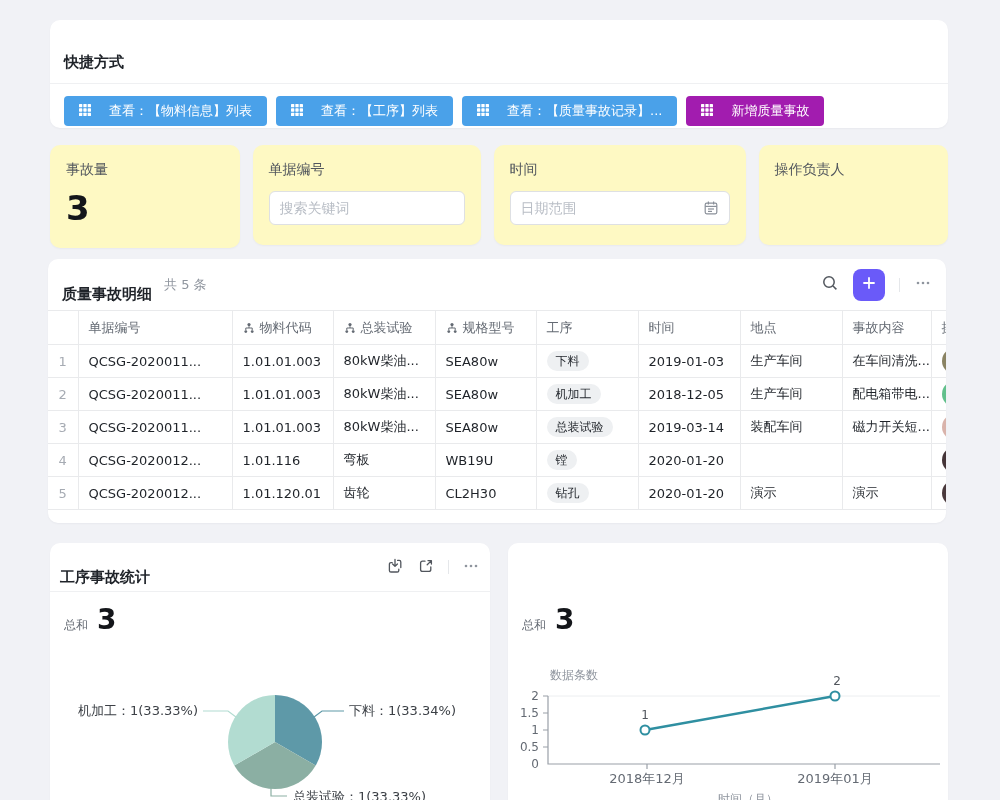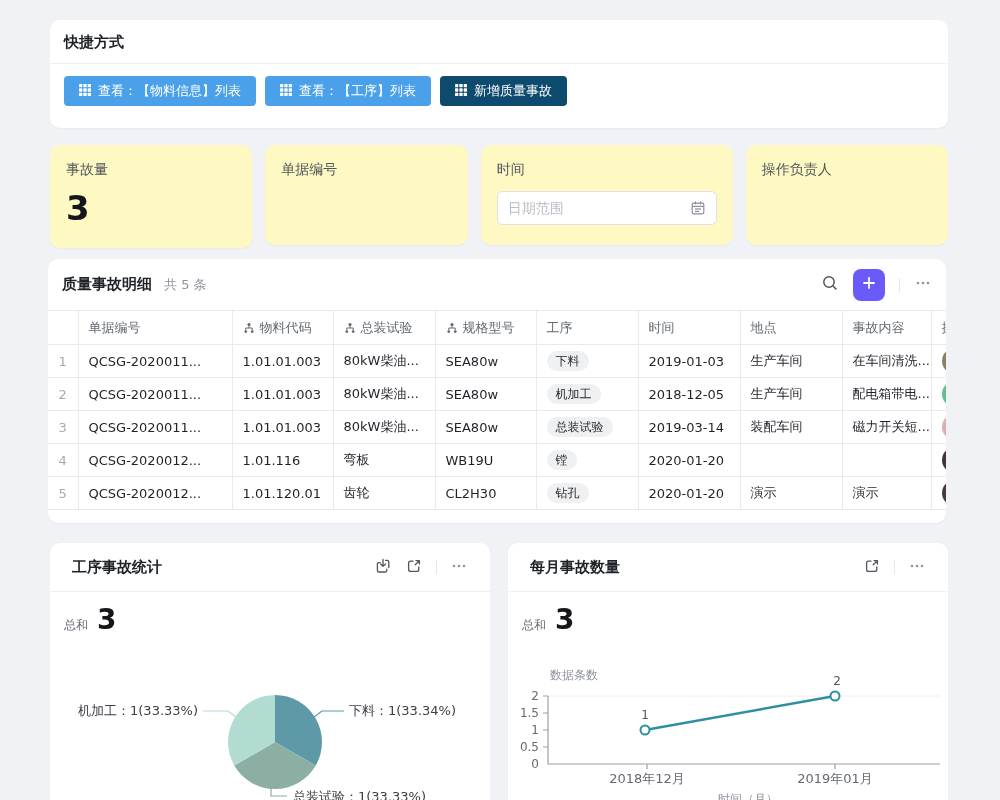--- a/index.html
+++ b/index.html
@@ -3,25 +3,25 @@
 <meta charset="utf-8">
 <style>
   * { margin:0; padding:0; box-sizing:border-box; }
   html,body { width:1000px; height:800px; overflow:hidden; }
   body { background:#f1f2f6; font-family:"DejaVu Sans","Liberation Sans",sans-serif; color:#1f2329; position:relative; }
   .card { position:absolute; background:#fff; border-radius:10px; box-shadow:0 1px 2px rgba(31,35,41,.04); }
 
   
   .shortcuts { left:50px; top:20px; width:898px; height:108px; }
   .card-title-row { display:flex; align-items:center; padding:13px 14px 11px; }
-  .card-title { font-size:15px; font-weight:600; color:#1f2329; }
+  .card-title { font-size:15px; font-weight:600; color:#1f2329;margin-top:20px; }
   .divider-h { border-top:1px solid #eff0f2; }
   .btn-row { display:flex; gap:9px; padding:12px 14px 0; }
   .sc-btn { height:30px; border:none; border-radius:4px; color:#fff; font-size:13px;
-            font-family:inherit; display:inline-flex; align-items:center; gap:7px;
+            font-family:inherit; display:inline-flex; align-items:center; gap:18px;
             padding:0 15px; cursor:pointer; white-space:nowrap; }
 
   
   .stat-row { position:absolute; left:50px; top:145px; width:898px; display:grid;
               grid-template-columns:repeat(4,1fr); gap:13px; }
   .stat-card { background:#fef9c3; border-radius:10px; height:100px; padding:16px 16px 0;
                box-shadow:0 1px 2px rgba(31,35,41,.04); position:relative; }
   .stat-card.tall { height:103px; }
   .stat-label { font-size:14px; color:#51565d; }
   .stat-value { font-size:34px; font-weight:600; color:#14161a; margin-top:9px; letter-spacing:.5px; }
@@ -51,21 +51,21 @@
   td.rownum, th.rownum { text-align:center; color:#a6abb3; padding:0 4px; }
   .th-inner { display:flex; align-items:center; gap:5px; }
   .rel-icon { color:#646a73; flex:none; display:inline-flex; }
   .tag { display:inline-block; background:#eef0f2; border-radius:10px; padding:2px 9px;
          font-size:12px; color:#1f2329; line-height:16px; }
   .avatar { width:26px; height:26px; border-radius:50%; display:inline-block; vertical-align:middle; }
 
   
   .pie-card { left:50px; top:543px; width:440px; height:290px; }
   .line-card { left:508px; top:543px; width:440px; height:290px; }
-  .chart-head { height:49px; display:flex; align-items:center; padding:0 22px;
+  .chart-head { height:49px; display:flex; align-items:center; padding:0 10px;
                 border-bottom:1px solid #eff0f2; }
   .chart-actions { margin-left:auto; display:flex; align-items:center; gap:13px; }
   .total-row { position:absolute; left:14px; top:60px; display:flex; align-items:baseline; gap:9px; }
   .total-label { font-size:12px; color:#646a73; }
   .total-value { font-size:28px; font-weight:600; color:#14161a; }
   .chart-svg { position:absolute; left:0; }
   svg text { font-family:"DejaVu Sans","Liberation Sans",sans-serif; }
   .pie-label { font-size:13px; fill:#3c4046; }
   .axis-tick { font-size:12px; fill:#646a73; }
   .axis-name { font-size:12px; fill:#8f959e; }
@@ -102,21 +102,35 @@
             <rect x="8.7" y="0" width="3.3" height="3.3" rx=".6"></rect>
             <rect x="0" y="4.35" width="3.3" height="3.3" rx=".6"></rect>
             <rect x="4.35" y="4.35" width="3.3" height="3.3" rx=".6"></rect>
             <rect x="8.7" y="4.35" width="3.3" height="3.3" rx=".6"></rect>
             <rect x="0" y="8.7" width="3.3" height="3.3" rx=".6"></rect>
             <rect x="4.35" y="8.7" width="3.3" height="3.3" rx=".6"></rect>
             <rect x="8.7" y="8.7" width="3.3" height="3.3" rx=".6"></rect>
           </svg></span>
       <span>查看：【工序】列表</span>
     </button>
-    <button class="sc-btn" style="background: #0c4a6e;">
+    <button class="sc-btn" style="background: rgb(74, 161, 233);">
+      <span class="grid-icon"><svg width="12" height="12" viewBox="0 0 12 12" fill="#fff">
+            <rect x="0" y="0" width="3.3" height="3.3" rx=".6"></rect>
+            <rect x="4.35" y="0" width="3.3" height="3.3" rx=".6"></rect>
+            <rect x="8.7" y="0" width="3.3" height="3.3" rx=".6"></rect>
+            <rect x="0" y="4.35" width="3.3" height="3.3" rx=".6"></rect>
+            <rect x="4.35" y="4.35" width="3.3" height="3.3" rx=".6"></rect>
+            <rect x="8.7" y="4.35" width="3.3" height="3.3" rx=".6"></rect>
+            <rect x="0" y="8.7" width="3.3" height="3.3" rx=".6"></rect>
+            <rect x="4.35" y="8.7" width="3.3" height="3.3" rx=".6"></rect>
+            <rect x="8.7" y="8.7" width="3.3" height="3.3" rx=".6"></rect>
+          </svg></span>
+      <span>查看：【质量事故记录】...</span>
+    </button>
+    <button class="sc-btn" style="background: #a21caf;">
       <span class="grid-icon"><svg width="12" height="12" viewBox="0 0 12 12" fill="#fff">
             <rect x="0" y="0" width="3.3" height="3.3" rx=".6"></rect>
             <rect x="4.35" y="0" width="3.3" height="3.3" rx=".6"></rect>
             <rect x="8.7" y="0" width="3.3" height="3.3" rx=".6"></rect>
             <rect x="0" y="4.35" width="3.3" height="3.3" rx=".6"></rect>
             <rect x="4.35" y="4.35" width="3.3" height="3.3" rx=".6"></rect>
             <rect x="8.7" y="4.35" width="3.3" height="3.3" rx=".6"></rect>
             <rect x="0" y="8.7" width="3.3" height="3.3" rx=".6"></rect>
             <rect x="4.35" y="8.7" width="3.3" height="3.3" rx=".6"></rect>
             <rect x="8.7" y="8.7" width="3.3" height="3.3" rx=".6"></rect>
@@ -126,20 +140,23 @@
   </div>
 </div>
 
 <div class="stat-row">
   <div class="stat-card tall">
     <div class="stat-label">事故量</div>
     <div class="stat-value">3</div>
   </div>
   <div class="stat-card">
     <div class="stat-label">单据编号</div>
+    <div class="filter-input-wrap">
+      <input type="text" placeholder="搜索关键词" style="">
+    </div>
   </div>
   <div class="stat-card">
     <div class="stat-label">时间</div>
     <div class="filter-input-wrap">
       <input type="text" placeholder="日期范围" style="">
       <span class="icon-gray">
           <svg width="16" height="16" viewBox="0 0 16 16" fill="none" stroke="currentColor" stroke-width="1.2">
             <rect x="2.2" y="3.2" width="11.6" height="10.6" rx="1.5"></rect>
             <line x1="5.4" y1="1.6" x2="5.4" y2="4.4"></line>
             <line x1="10.6" y1="1.6" x2="10.6" y2="4.4"></line>
@@ -348,39 +365,20 @@
     <polyline points="153,36 178,36 190,45" fill="none" stroke-width="1.2" style="stroke: rgb(178, 220, 209);"></polyline>
     <polyline points="260,45 272,36 294,36" fill="none" stroke-width="1.2" style="stroke: rgb(94, 153, 168);"></polyline>
     <polyline points="221,111 221,121 237,121" fill="none" stroke-width="1.2" style="stroke: rgb(139, 175, 163);"></polyline>
     <text class="pie-label" x="148" y="40" text-anchor="end">机加工：1(33.33%)</text>
     <text class="pie-label" x="299" y="40" text-anchor="start">下料：1(33.34%)</text>
     <text class="pie-label" x="243" y="126" text-anchor="start">总装试验：1(33.33%)</text>
   </svg>
 </div>
 
 <div class="card line-card">
-  <div class="chart-head">
-    <span class="card-title">每月事故数量</span>
-    <span class="chart-actions">
-      <button class="icon-btn">
-          <span><svg width="18" height="18" viewBox="0 0 18 18" fill="none" stroke="currentColor" stroke-width="1.3" stroke-linecap="round" stroke-linejoin="round">
-              <path d="M8 4.2 H5.6 C4.4 4.2 3.6 5 3.6 6.2 V12.4 C3.6 13.6 4.4 14.4 5.6 14.4 H11.8 C13 14.4 13.8 13.6 13.8 12.4 V10"></path>
-              <path d="M10.2 7.8 L14.4 3.6 M11 3.6 H14.4 V7"></path>
-            </svg></span>
-        </button>
-      <span class="divider-v"></span>
-      <button class="icon-btn">
-          <span><svg width="18" height="18" viewBox="0 0 18 18" fill="#8f959e">
-              <circle cx="4" cy="9" r="1.3"></circle>
-              <circle cx="9" cy="9" r="1.3"></circle>
-              <circle cx="14" cy="9" r="1.3"></circle>
-            </svg></span>
-        </button>
-    </span>
-  </div>
   <div class="total-row">
     <span class="total-label">总和</span>
     <span class="total-value">3</span>
   </div>
   <svg class="chart-svg" style="top:110px" width="440" height="170" viewBox="0 0 440 170">
     <text class="axis-name" x="42" y="26">数据条数</text>
     <line x1="40" y1="43" x2="432" y2="43" stroke="#eceef0" stroke-width="1"></line>
     <path d="M40 43 V111 H432 M35 43 H40 M35 60 H40 M35 77 H40 M35 94 H40 M139 111 V116 M327 111 V116" stroke="#9aa0a8" fill="none" stroke-width="1.2"></path>
     <text class="axis-tick" x="31" y="47" text-anchor="end">2</text>
     <text class="axis-tick" x="31" y="64" text-anchor="end">1.5</text>

